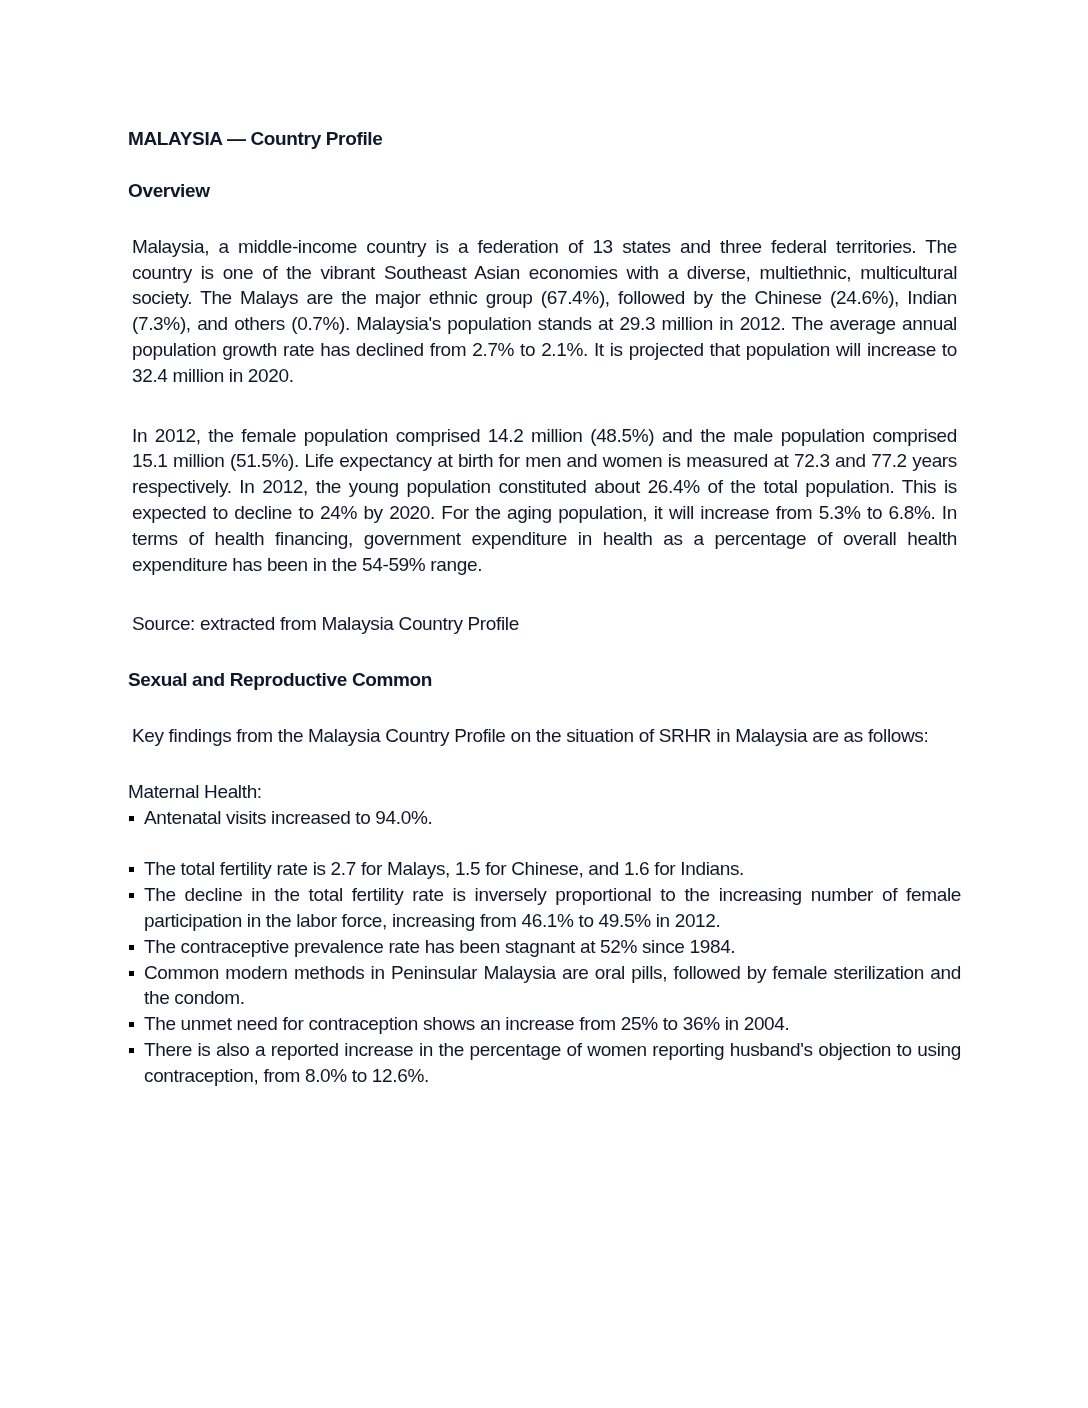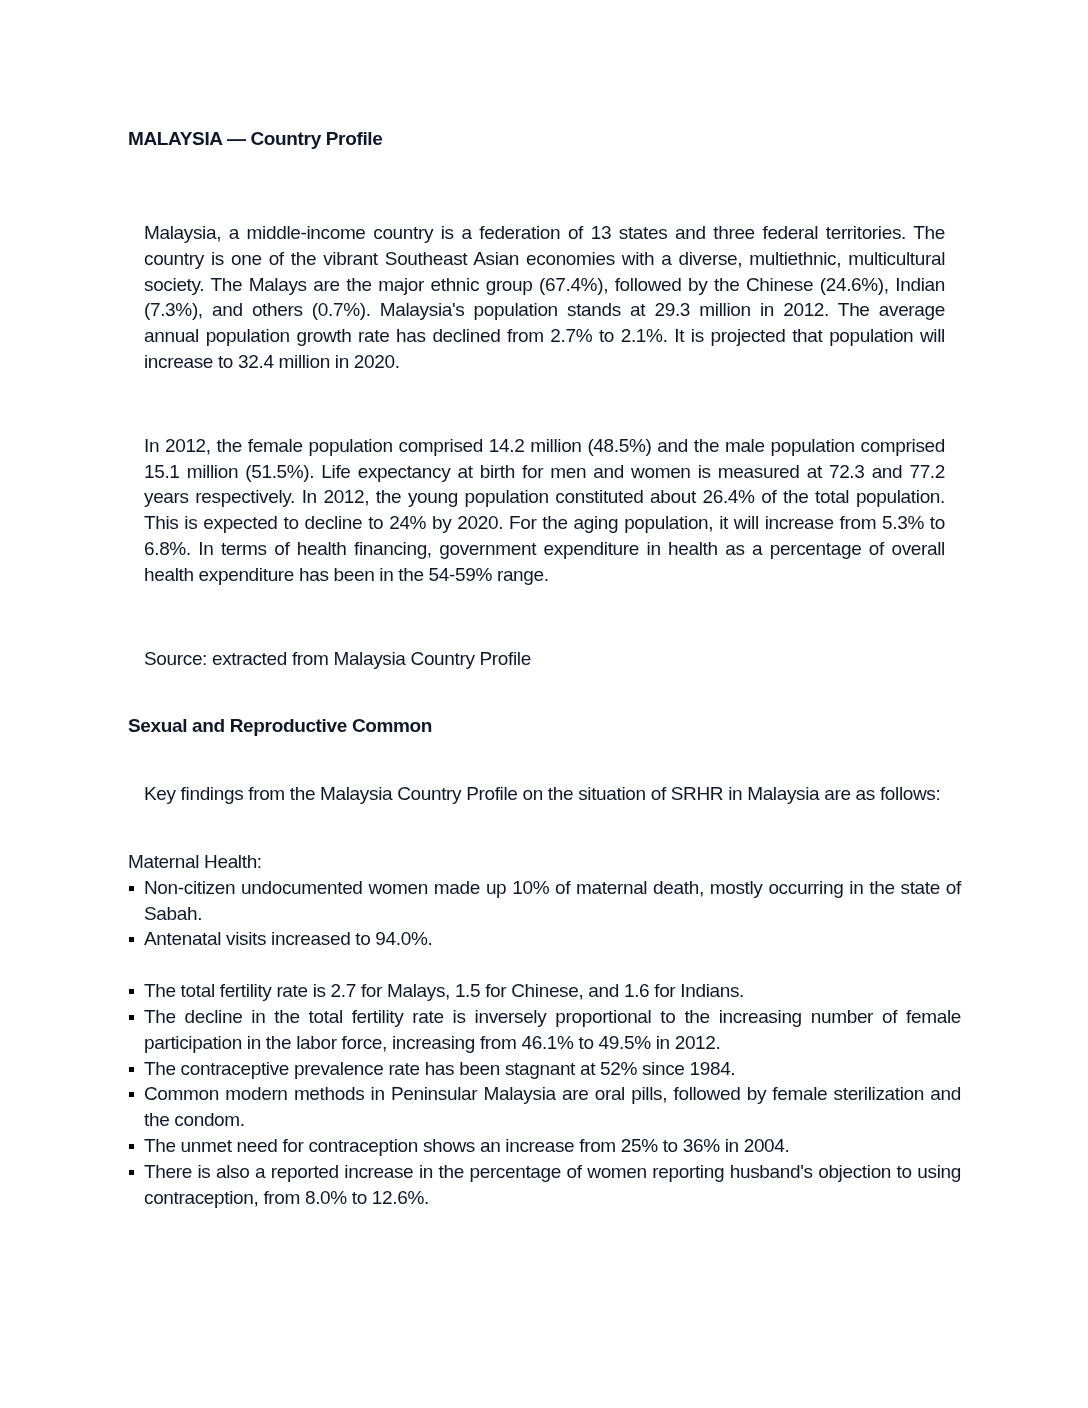--- a/index.html
+++ b/index.html
@@ -5,50 +5,50 @@
   html, body { margin: 0; padding: 0; background: #ffffff; }
   body { width: 1088px; height: 1408px; position: relative; overflow: hidden; }
   .page {
     position: absolute; left: 128px; top: 126px; width: 833px;
     font-family: "Liberation Sans", sans-serif;
     font-size: 19px; line-height: 25.8px; color: #0f172a;
     letter-spacing: -0.35px;
   }
   .title { font-weight: bold; margin: 0; height: 26px; }
   .heading { font-weight: bold; margin: 0; }
-  p { margin: 16px; text-align: justify; }
+  p { margin: 4px; text-align: justify; }
   .sp26 { height: 26px; }
   .just { text-align: justify; text-align-last: left; }
   ul { list-style: none; margin: 0; padding: 0; }
   li { position: relative; padding-left: 16px; text-align: justify; text-align-last: left; }
   li .bullet {
     position: absolute; left: 1px; top: 11px; width: 5px; height: 5px; background: #000;
   }
 </style>
 </head>
 <body>
 
 <div class="page">
   <div class="title">MALAYSIA — Country Profile</div>
   <div class="sp26"></div>
+  <div class="heading">Overview</div>
   <div class="sp26"></div>
   <p class="just">Malaysia, a middle-income country is a federation of 13 states and three federal territories. The country is one of the vibrant Southeast Asian economies with a diverse, multiethnic, multicultural society. The Malays are the major ethnic group (67.4%), followed by the Chinese (24.6%), Indian (7.3%), and others (0.7%). Malaysia's population stands at 29.3 million in 2012. The average annual population growth rate has declined from 2.7% to 2.1%. It is projected that population will increase to 32.4 million in 2020.</p>
   <div class="sp26"></div>
   <p class="just">In 2012, the female population comprised 14.2 million (48.5%) and the male population comprised 15.1 million (51.5%). Life expectancy at birth for men and women is measured at 72.3 and 77.2 years respectively. In 2012, the young population constituted about 26.4% of the total population. This is expected to decline to 24% by 2020. For the aging population, it will increase from 5.3% to 6.8%. In terms of health financing, government expenditure in health as a percentage of overall health expenditure has been in the 54-59% range.</p>
   <div class="sp26"></div>
   <p>Source: extracted from Malaysia Country Profile</p>
   <div class="sp26"></div>
   <div class="heading">Sexual and Reproductive Common</div>
   <div class="sp26"></div>
   <p class="just">Key findings from the Malaysia Country Profile on the situation of SRHR in Malaysia are as follows:</p>
   <div class="sp26"></div>
 
   <div>Maternal Health:</div>
   <ul>
-    <li><span class="bullet"></span><span>Non-citizen undocumented women made up 10% of maternal death, mostly occurring in the state of Sabah.</span></li>
     <li><span class="bullet"></span></li>
     <li><span class="bullet"></span><span>Antenatal visits increased to 94.0%.</span></li>
   </ul>
   <div class="sp26"></div>
 
   <ul>
     <li><span class="bullet"></span></li>
     <li><span class="bullet"></span><span>The total fertility rate is 2.7 for Malays, 1.5 for Chinese, and 1.6 for Indians.</span></li>
     <li><span class="bullet"></span><span>The decline in the total fertility rate is inversely proportional to the increasing number of female participation in the labor force, increasing from 46.1% to 49.5% in 2012.</span></li>
     <li><span class="bullet"></span><span>The contraceptive prevalence rate has been stagnant at 52% since 1984.</span></li>

